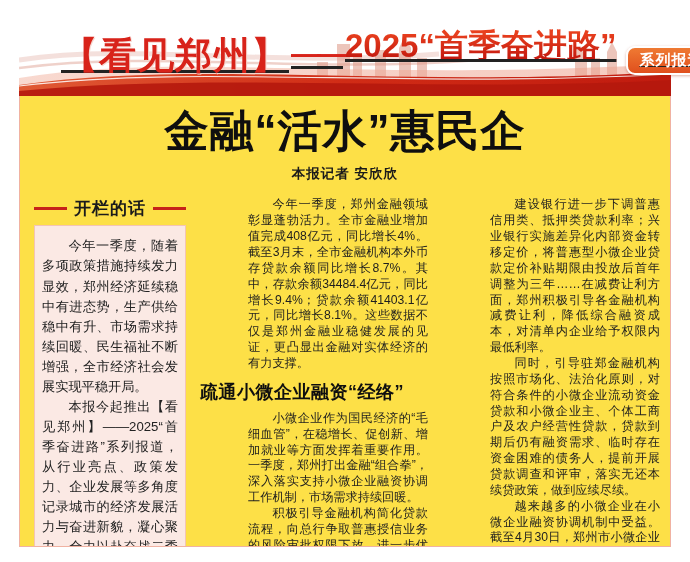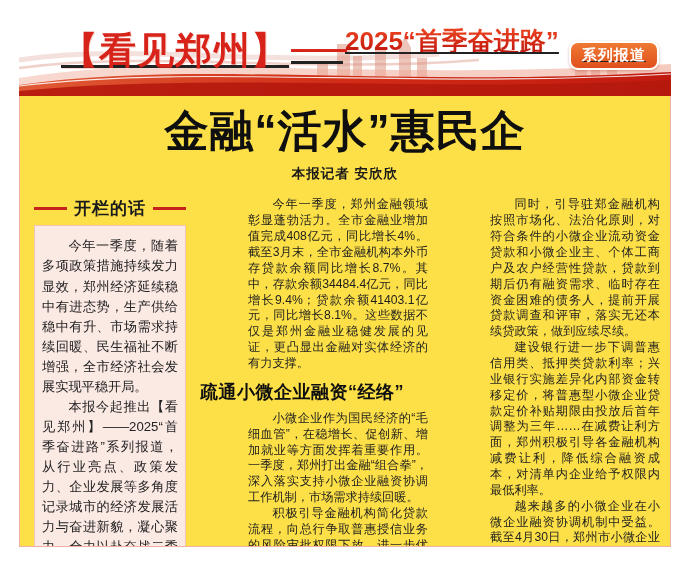--- a/index.html
+++ b/index.html
@@ -27,21 +27,21 @@
   .banner-bracket {
     font-size: 37px; font-weight: 900; color: #d8231a;
     letter-spacing: 1px;
     text-shadow: 1px 1px 0 #f6d7cf;
   }
   .banner-dash {
     font-size: 30px; font-weight: 900; color: #d8231a;
     margin: 0 2px 4px 2px; letter-spacing: -4px;
   }
   .banner-year {
-    font-size: 26px; font-weight: 900;
+    font-size: 33px; font-weight: 900;
     background: linear-gradient(180deg, #e8401e 20%, #c2170e 80%);
     -webkit-background-clip: text; background-clip: text;
     -webkit-text-fill-color: transparent; color: #d8231a;
     text-shadow: none; letter-spacing: 0px; margin-bottom: 18px;
   }
   .series-badge {
     margin-left: 10px; margin-top: 10px;
     display: inline-block;
     background: linear-gradient(180deg, #ef7a33, #e04f1d);
     border: 2px solid #ffffff;
@@ -181,21 +181,21 @@
       </aside>
 
       <div class="col col-middle">
         <p>今年一季度，郑州金融领域彰显蓬勃活力。全市金融业增加值完成408亿元，同比增长4%。截至3月末，全市金融机构本外币存贷款余额同比增长8.7%。其中，存款余额34484.4亿元，同比增长9.4%；贷款余额41403.1亿元，同比增长8.1%。这些数据不仅是郑州金融业稳健发展的见证，更凸显出金融对实体经济的有力支撑。</p>
         <h2 class="subheading">疏通小微企业融资“经络”</h2>
         <p>小微企业作为国民经济的“毛细血管”，在稳增长、促创新、增加就业等方面发挥着重要作用。一季度，郑州打出金融“组合拳”，深入落实支持小微企业融资协调工作机制，市场需求持续回暖。</p>
         <p>积极引导金融机构简化贷款流程，向总行争取普惠授信业务的风险审批权限下放，进一步优化尽职免责管理办法，与区县（市）紧密对接开展前置性预审，建立信贷审批绿色通道，提高融资效率。目前，21家驻郑金融机构已全部建立融资项目快速绿色通道。</p>
       </div>
 
       <div class="col col-right">
+        <p>建设银行进一步下调普惠信用类、抵押类贷款利率；兴业银行实施差异化内部资金转移定价，将普惠型小微企业贷款定价补贴期限由投放后首年调整为三年……在减费让利方面，郑州积极引导各金融机构减费让利，降低综合融资成本，对清单内企业给予权限内最低利率。</p>
         <p>同时，引导驻郑金融机构按照市场化、法治化原则，对符合条件的小微企业流动资金贷款和小微企业主、个体工商户及农户经营性贷款，贷款到期后仍有融资需求、临时存在资金困难的债务人，提前开展贷款调查和评审，落实无还本续贷政策，做到应续尽续。</p>
-        <p>建设银行进一步下调普惠信用类、抵押类贷款利率；兴业银行实施差异化内部资金转移定价，将普惠型小微企业贷款定价补贴期限由投放后首年调整为三年……在减费让利方面，郑州积极引导各金融机构减费让利，降低综合融资成本，对清单内企业给予权限内最低利率。</p>
         <p>越来越多的小微企业在小微企业融资协调机制中受益。截至4月30日，郑州市小微企业融资协调机制申报数29.64万户，推荐数23.98万户，授信数22.08万户，三项指标排名均为全省第一。自开展小微企业融资协调机制工作以来，截至4月30日，全市21家主要金融机构累计授信18.44万户、2429.91亿元，累计放款17.17万户、2082.59亿元。</p>
 
       </div>
 
     </div>
   </div>
 </div>
 
 </body></html>

